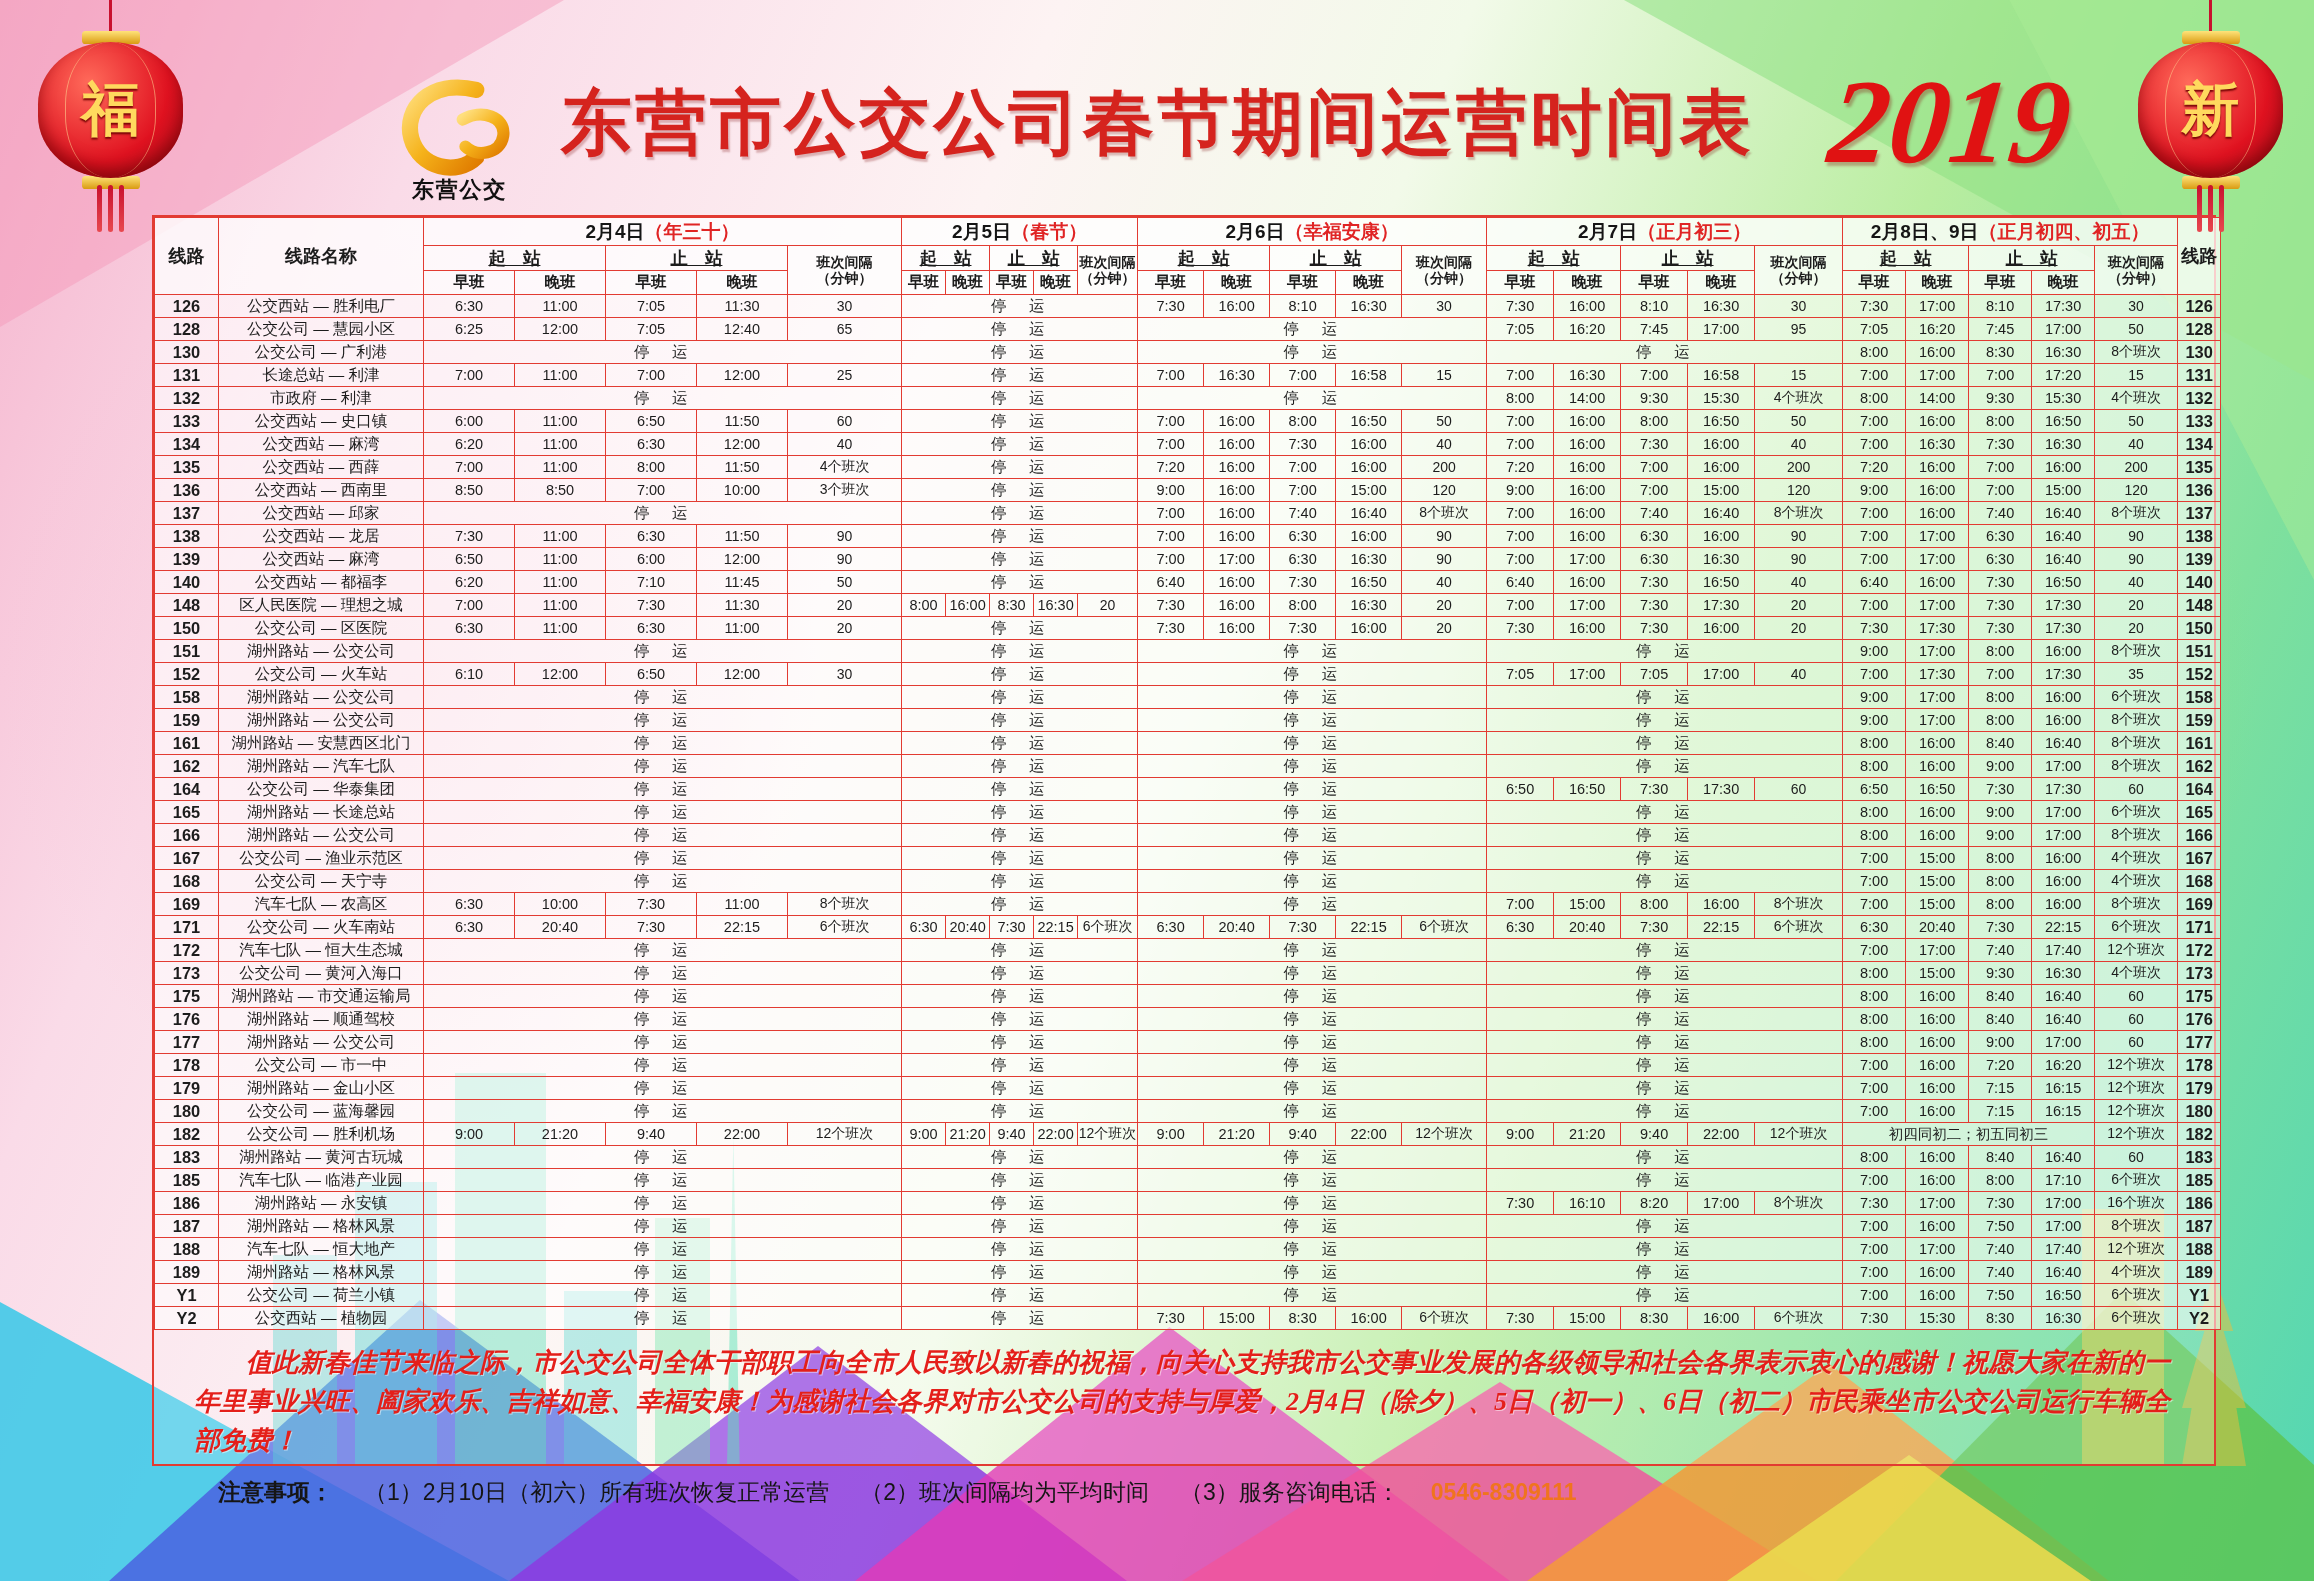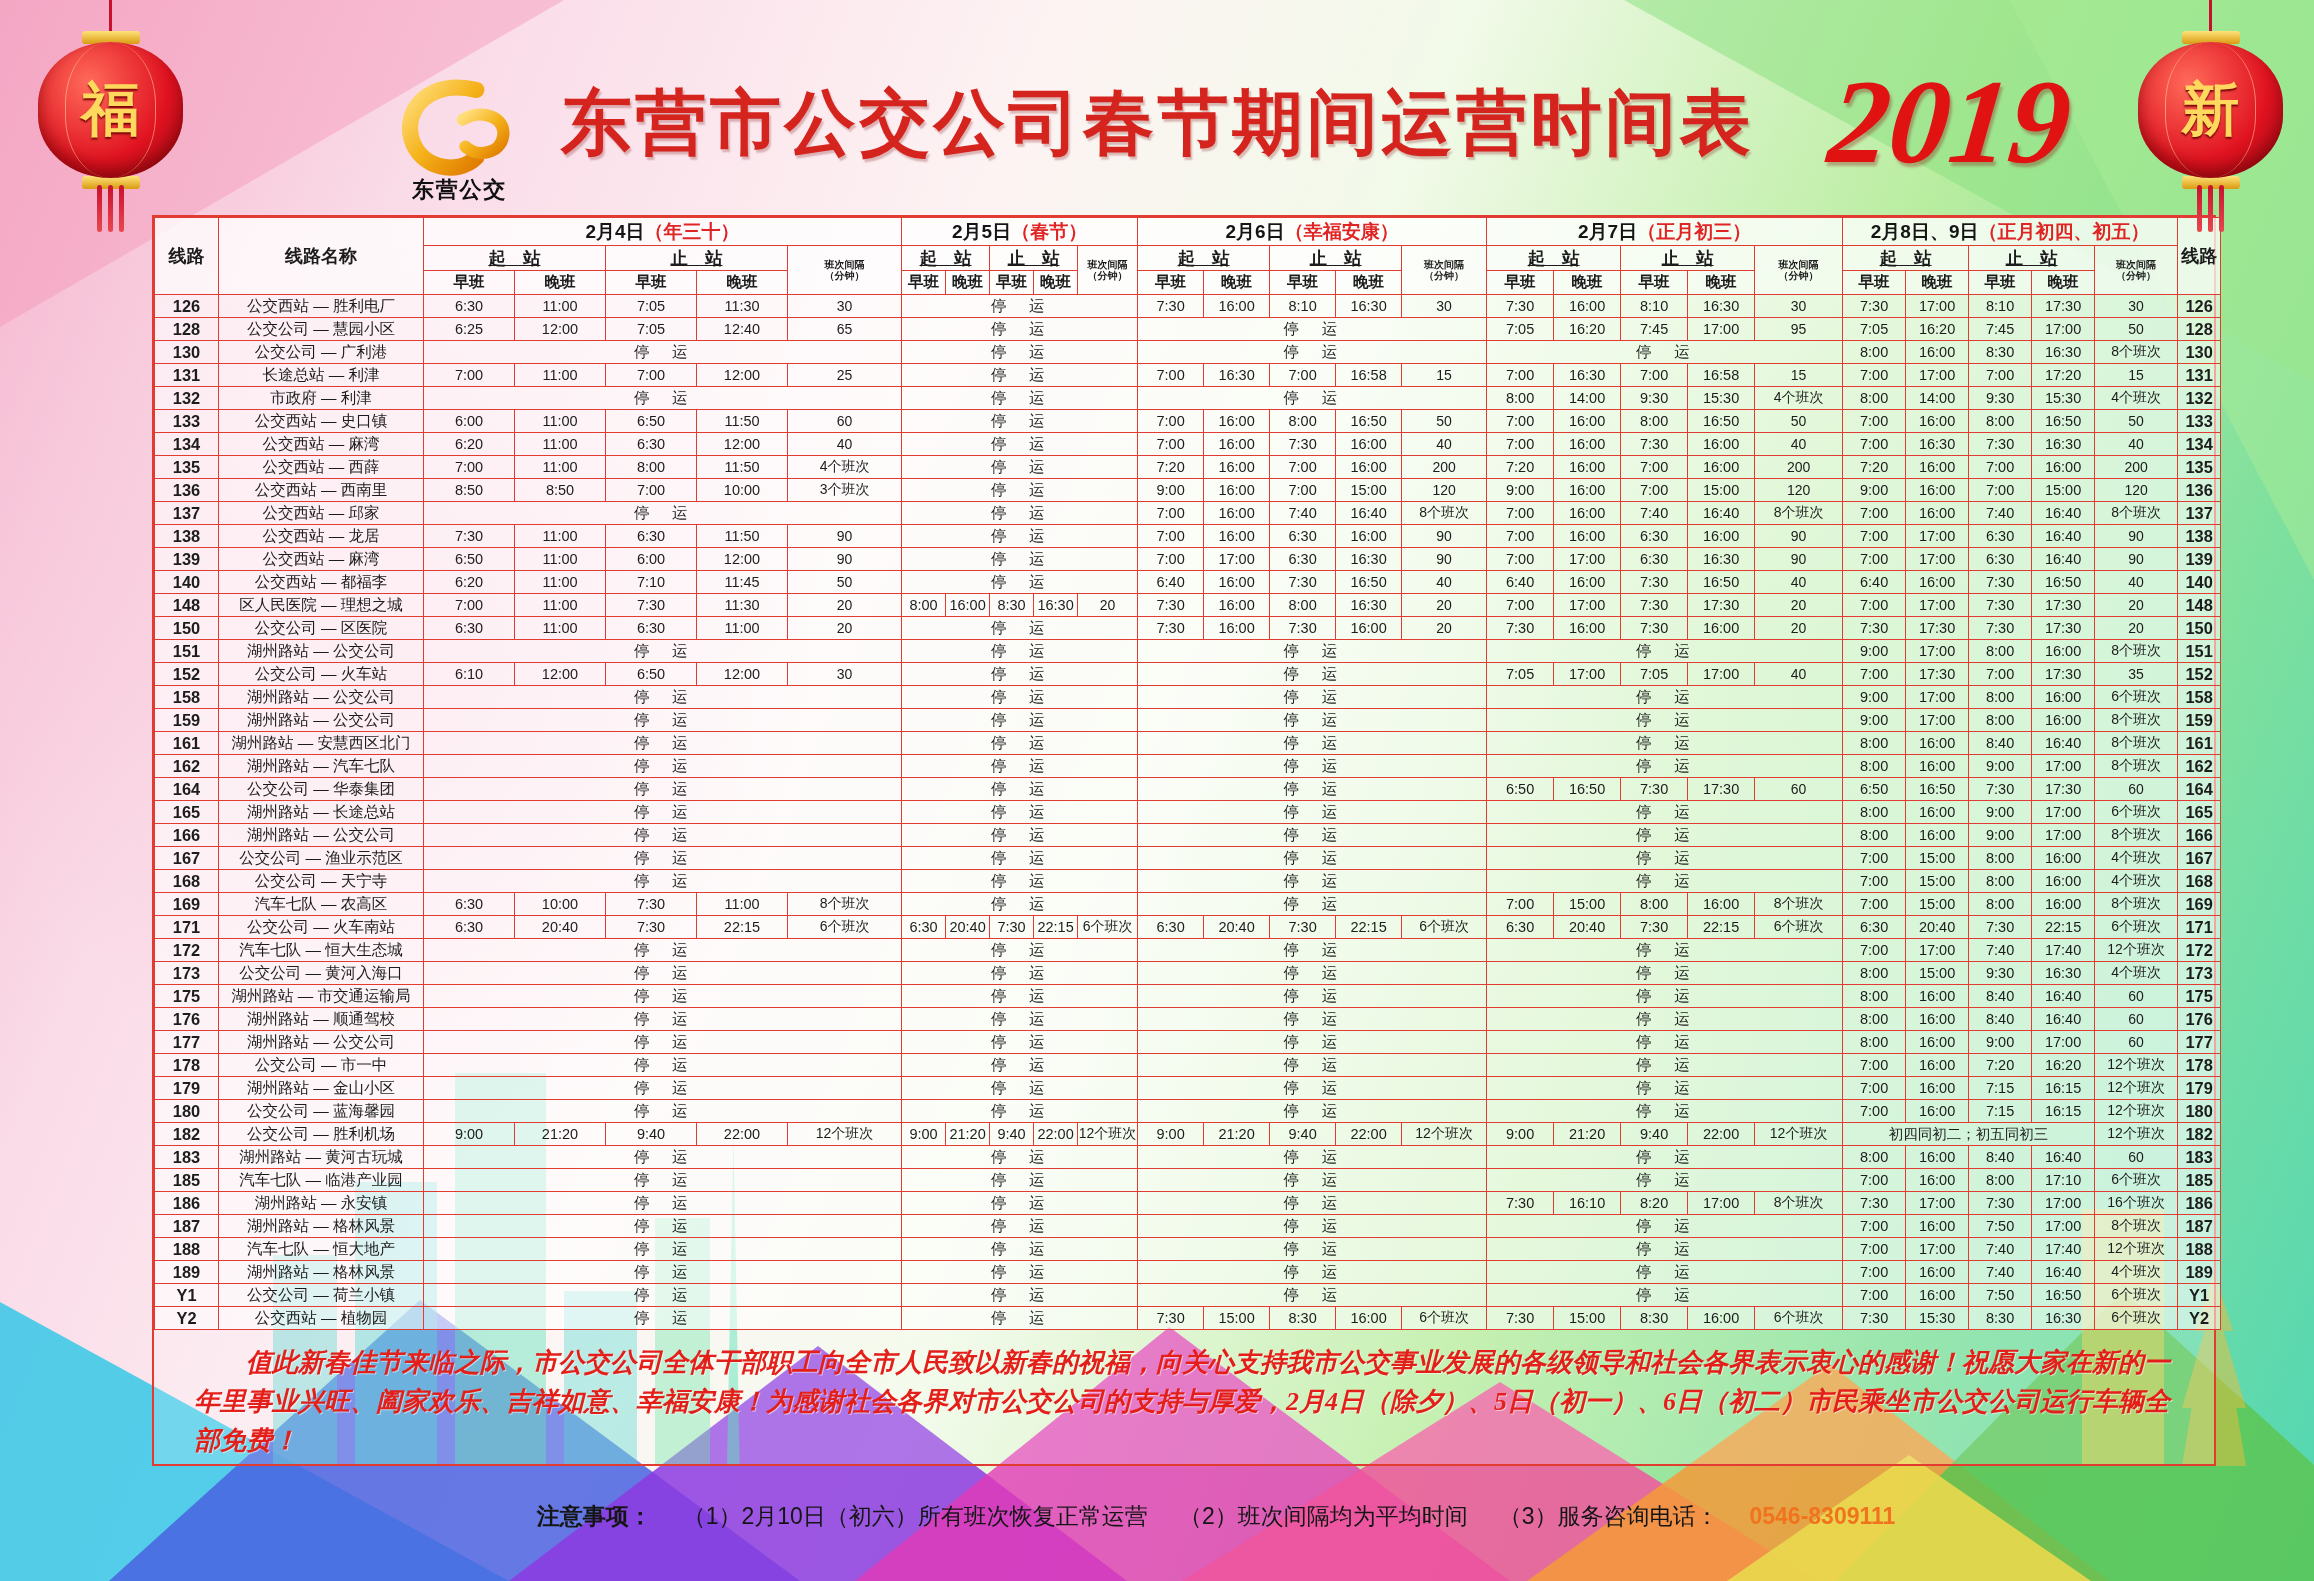--- a/index.html
+++ b/index.html
@@ -19,21 +19,21 @@
   table.tt{border-collapse:collapse;table-layout:fixed;width:2058px;background:rgba(255,255,255,0.55);}
   table.tt th,table.tt td{
     border:1.8px solid #e23b32;text-align:center;vertical-align:middle;
     overflow:hidden;white-space:nowrap;padding:0;color:#1c1c1c;
   }
   table.tt thead th{background:rgba(255,255,255,0.45);font-weight:bold;}
   th.hdate{font-size:19px;height:27px;}
   th.hdate .dd{color:#151515;}
   th.hdate .hh{color:#e02424;margin-top:19px;}
   th.hsub{font-size:17.3px;height:23px;text-decoration:underline;}
-  th.hiv{font-size:10px;line-height:1.15;}
+  th.hiv{font-size:14px;line-height:1.15;}
   th.hmb{font-size:15.5px;height:23px;}
   th.hfix{font-size:18px;}
   tbody tr{height:23px;}
   td.rt{font-size:16.4px;font-weight:bold;}
   td.nm{font-size:15.5px;letter-spacing:0;}
   td.tv{font-size:14.5px;}
   td.iv{font-size:14px;}
   td.susp{font-size:15.5px;letter-spacing:3.6px;}
   td.spec{font-size:14.5px;}
   
@@ -64,21 +64,21 @@
   .lantern .char{font-size:58px;font-weight:bold;color:#ffd95e;text-shadow:0 1.8px 1.8px #7a0606;}
   .lantern .tassels{display:flex;justify-content:center;gap:6.4px;margin-top:-3.6px;}
   .lantern .tassels i{display:block;width:4.5px;height:47px;background:linear-gradient(#c8102e,#e8484f);border-radius:2.7px;}
   
   .footer-message{
     margin:12.7px 40px 0 40px;color:#e41f1a;
     font-family:"Liberation Serif","DejaVu Serif",serif;
     font-weight:bold;font-style:italic;font-size:26px;line-height:1.5;
     text-indent:2em;text-shadow:0.9px 0.9px 0 rgba(255,255,255,.5);
   }
-  .notes{margin:41px 0 0 64px;font-size:23px;color:#151515;text-align:center;}
+  .notes{margin:17px 0 0 64px;font-size:23px;color:#151515;}
   .notes .lbl{font-weight:bold;}
   .notes span{margin-right:31px;}
   .notes .phone{color:#f0741e;margin-right:0;font-weight:bold;}
 </style>
 </head>
 <body>
 
 <div class="poly" style="left:0;top:0;width:564px;height:327px;background:rgba(243,150,185,.45);clip-path:polygon(0 0,100% 0,0 100%);"></div>
 <div class="poly" style="right:0;top:0;width:691px;height:382px;background:rgba(140,224,130,.55);clip-path:polygon(100% 0,0 0,100% 100%);"></div>
 <div class="poly" style="right:0;top:0;width:382px;height:582px;background:rgba(170,236,150,.5);clip-path:polygon(100% 0,20% 0,100% 100%);"></div>

